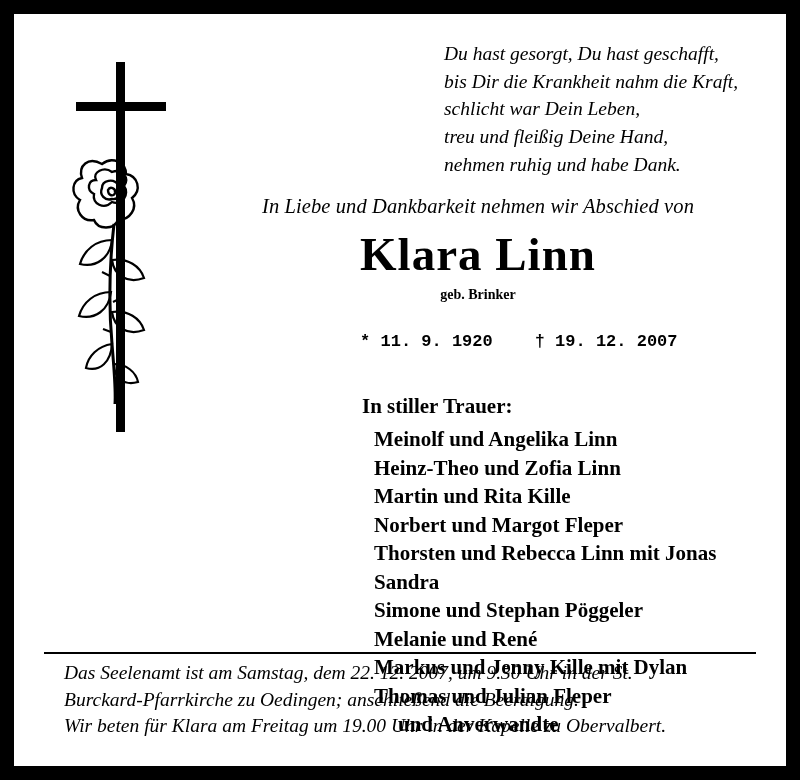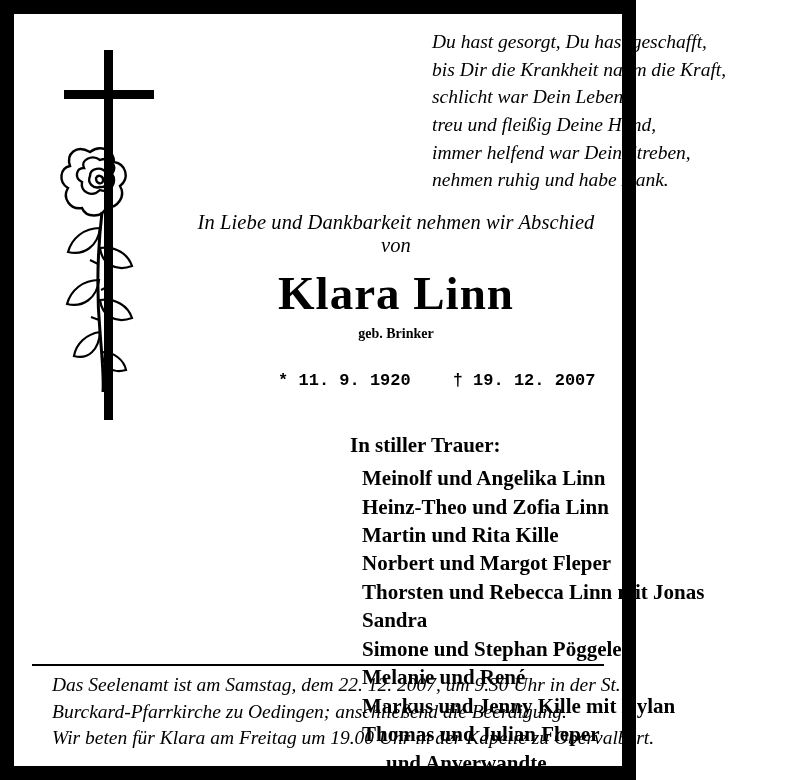--- a/index.html
+++ b/index.html
@@ -10,25 +10,25 @@
   body {
     width: 800px;
     height: 780px;
     font-family: "Liberation Serif", serif;
     color: #000000;
     overflow: hidden;
   }
   .obituary {
     position: relative;
     box-sizing: border-box;
-    width: 636px;
+    width: 800px;
     height: 780px;
     border: 14px solid #000000;
     background: #ffffff;
-    padding: 4px;
+    padding: 16px;
   }
   .inner {
     position: relative;
     box-sizing: border-box;
     width: 100%;
     height: 100%;
     background: #ffffff;
     padding: 10px 18px 8px 18px;
   }
 
@@ -190,21 +190,20 @@
       </svg>
     </div>
 
     <div class="content">
 
       <div class="poem">
         <div>Du hast gesorgt, Du hast geschafft,</div>
         <div>bis Dir die Krankheit nahm die Kraft,</div>
         <div>schlicht war Dein Leben,</div>
         <div>treu und fleißig Deine Hand,</div>
-        <div>immer helfend war Dein Streben,</div>
         <div>nehmen ruhig und habe Dank.</div>
       </div>
 
       <div class="abschied">In Liebe und Dankbarkeit nehmen wir Abschied von</div>
 
       <div class="name">Klara Linn</div>
 
       <div class="maiden">geb. Brinker</div>
 
       <div class="dates">

